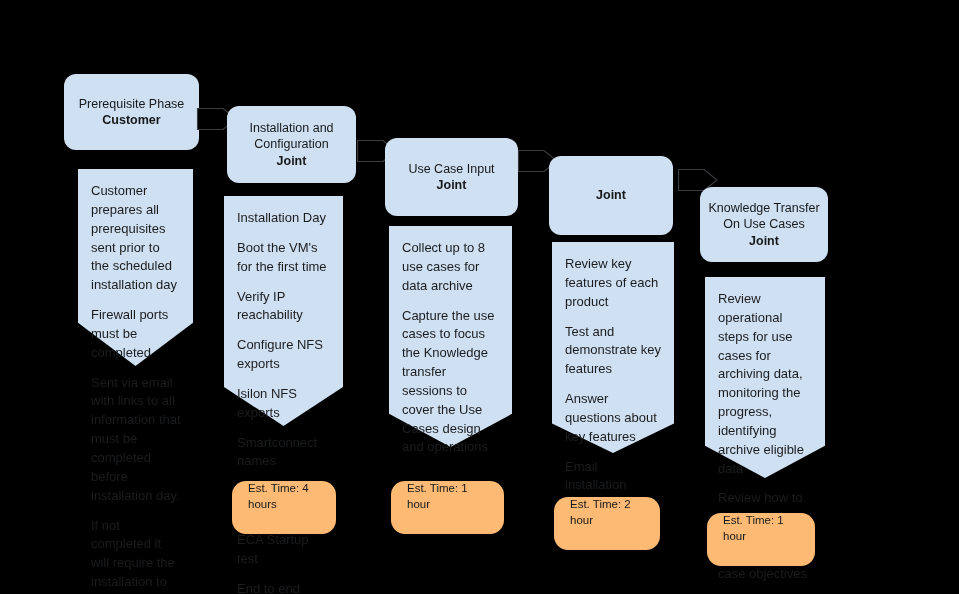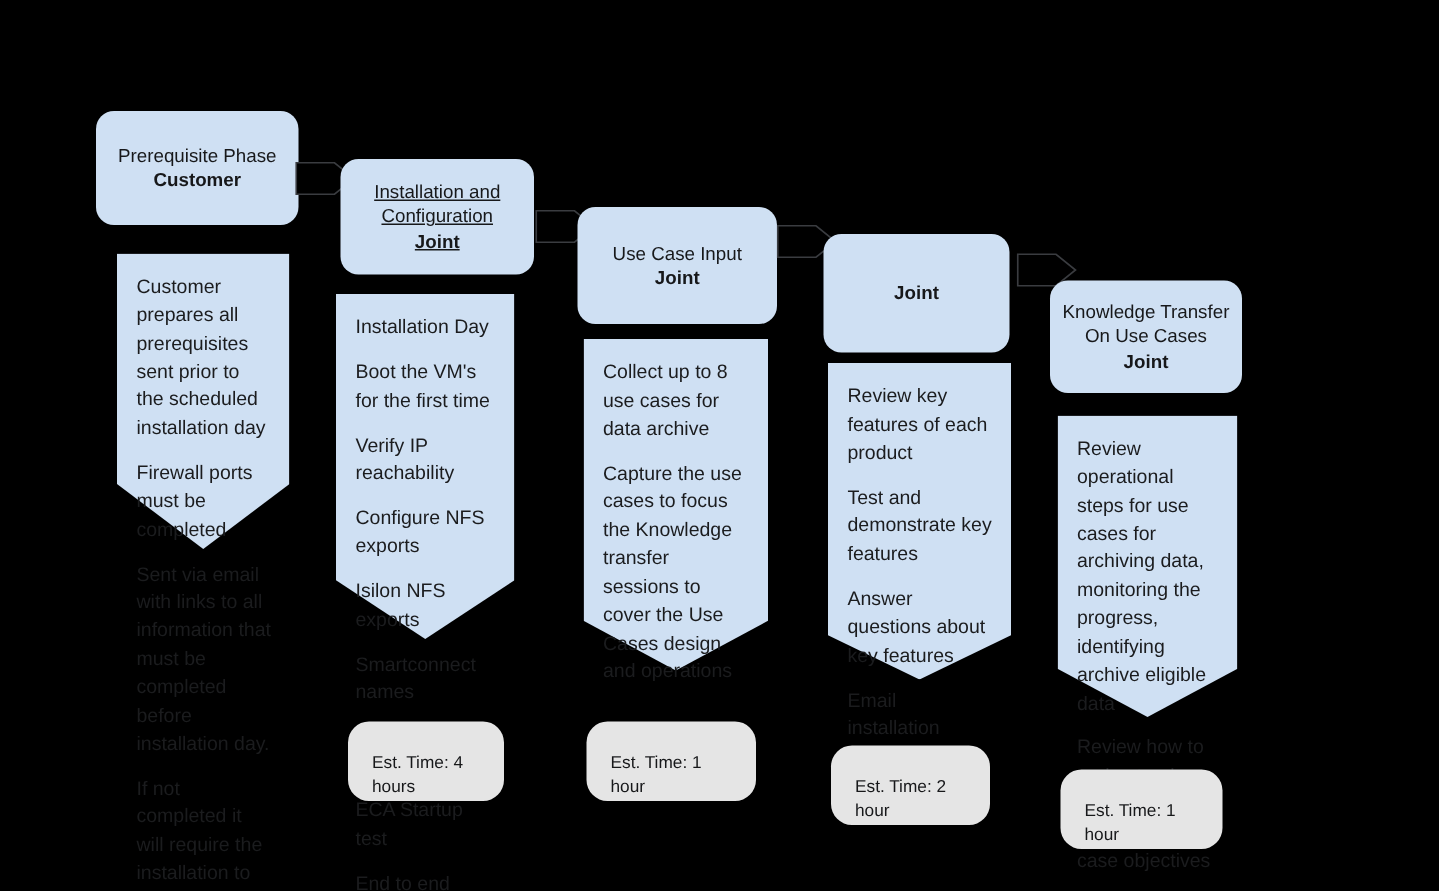--- a/index.html
+++ b/index.html
@@ -72,24 +72,24 @@
   .pennant-line {
     font-size: 13px;
     line-height: 1.45;
     color: #1b1c1e;
     margin-bottom: 11px;
   }
   .pennant-line:last-child { margin-bottom: 0; }
 
   
   .time-box {
-    background: #e5e5e5;
+    background: #fdba74;
     border-radius: 14px;
     display: flex;
-    align-items: flex-end;
+    align-items: flex-start;
     justify-content: flex-start;
     padding: 0 16px;
     font-size: 11.5px;
     line-height: 1.38;
     color: #17181a;
   }
 </style>
 </head>
 <body>
 
@@ -109,21 +109,21 @@
   <div class="pennant-wrap" style="left:78px; top:169px; width:115px; height:197px; --vtop:78%;">
     <div class="pennant-shape"></div>
     <div class="pennant-body">
       <div class="pennant-line">Customer prepares all prerequisites sent prior to the scheduled installation day</div>
       <div class="pennant-line">Firewall ports must be completed</div>
       <div class="pennant-line">Sent via email with links to all information that must be completed before installation day.</div>
       <div class="pennant-line">If not completed it will require the installation to be rescheduled</div>
     </div>
   </div>
 
-  <div class="abs phase-box" style="left:227px; top:106px; width:129px; height:77px;text-decoration:underline;">
+  <div class="abs phase-box" style="left:227px; top:106px; width:129px; height:77px;">
     <span class="phase-title">Installation and Configuration</span>
     <span class="phase-role">Joint</span>
   </div>
 
   <div class="arrow-connector" style="left:357px; top:136px;">
     <svg width="40" height="30" viewBox="0 0 40 30">
       <path d="M0.5,4.5 L26,4.5 L39,15 L26,25.5 L0.5,25.5 Z" fill="#000000" stroke="#3a3c40" stroke-width="1.1" stroke-linejoin="miter"></path>
     </svg>
   </div>
 

